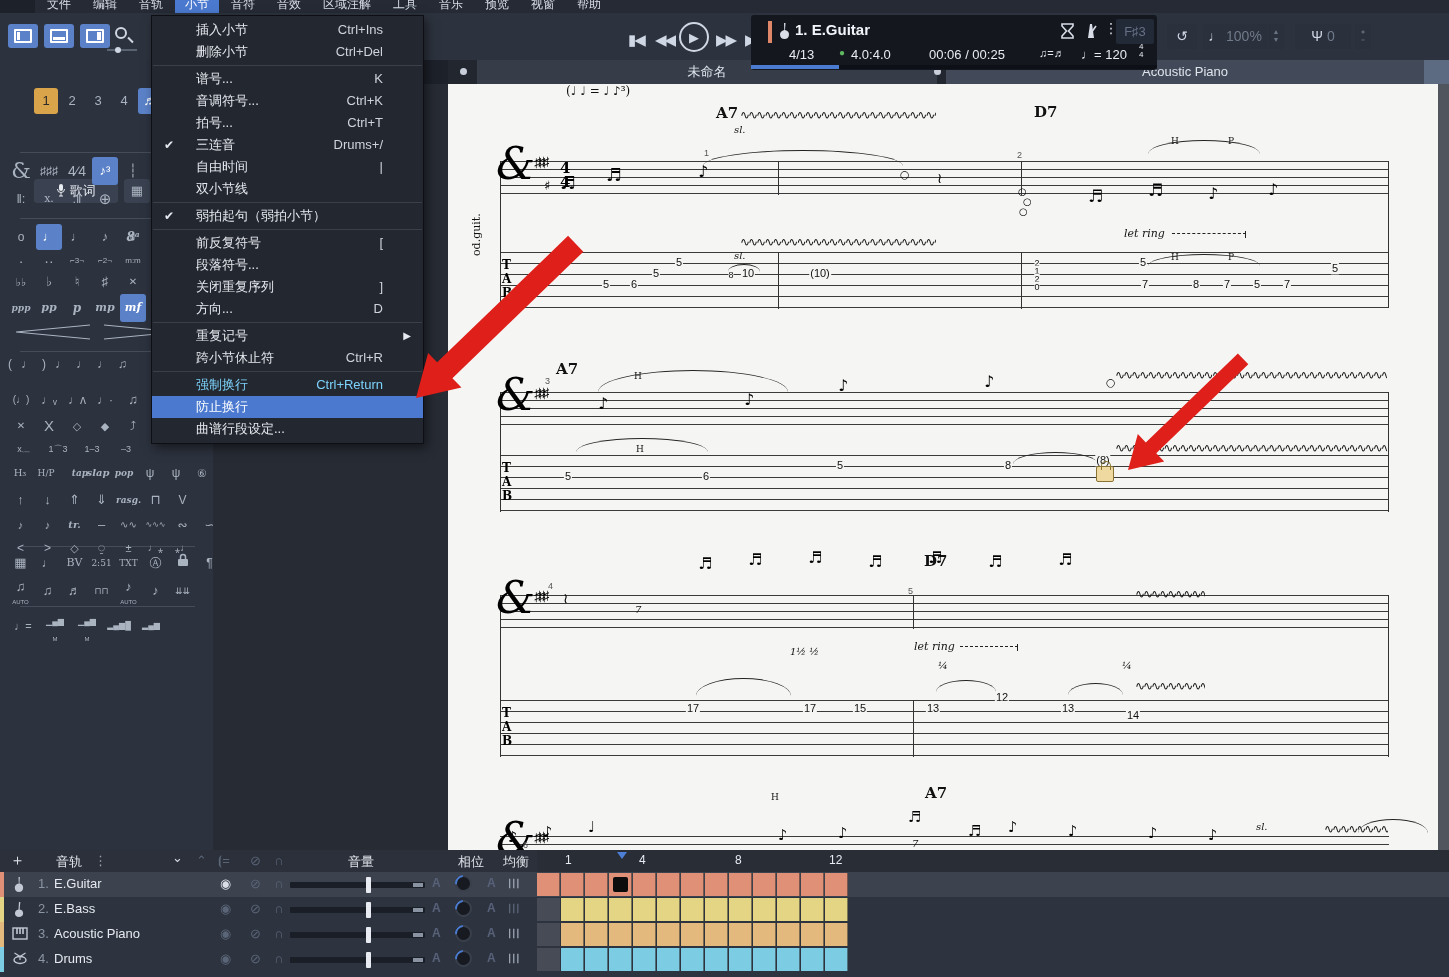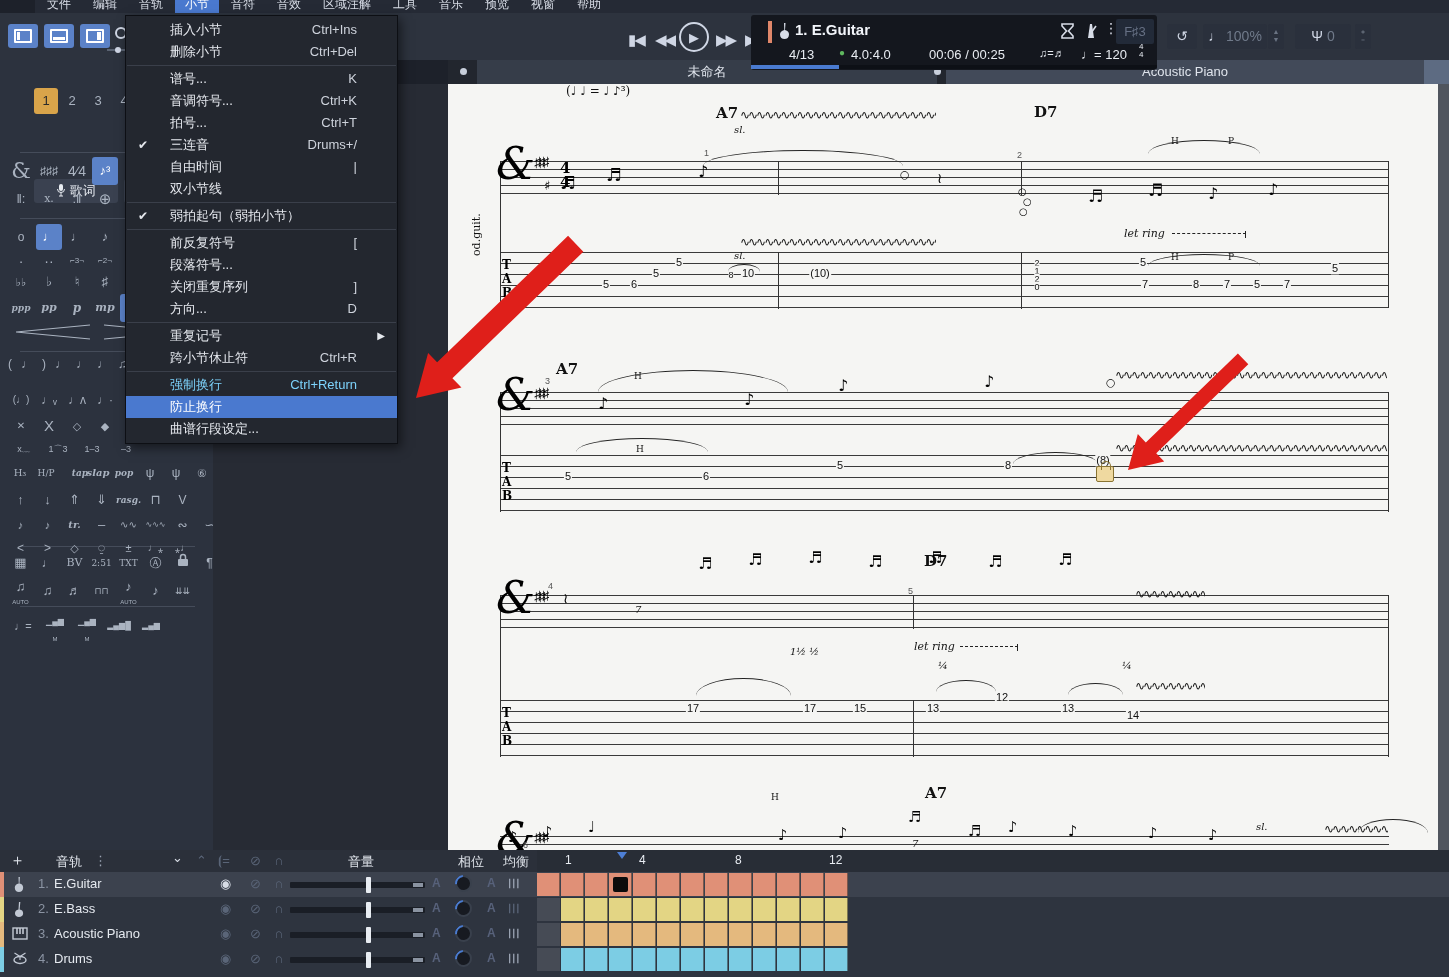--- a/index.html
+++ b/index.html
@@ -79,21 +79,21 @@
   .clef { position:absolute; font-family:"DejaVu Serif", serif; font-style:italic; font-size:44px; color:#000; line-height:1; }
   .keysig { position:absolute; font-size:14px; letter-spacing:-3px; color:#000; }
   .timesig { position:absolute; font-family:"DejaVu Serif", serif; font-weight:bold; font-size:15px; line-height:0.95; color:#000; text-align:center; }
   .tabhdr { position:absolute; font-family:"DejaVu Serif", serif; font-weight:bold; font-size:12px; line-height:1.15; color:#000; }
   .mus { position:absolute; color:#000; font-size:15px; font-family:"DejaVu Sans", sans-serif; }
   #note-lock { position:absolute; width:18px; height:16px; background:#efd9a0; border:1px solid #8a7433; border-radius:2px; }
   #note-lock:before { content:""; position:absolute; left:4px; top:-6px; width:8px; height:8px; border:1.5px solid #8a7433; border-bottom:none; border-radius:5px 5px 0 0; }
   .odg { position:absolute; font-family:"DejaVu Serif", serif; font-size:11px; color:#111; transform:rotate(-90deg); transform-origin:left top; }
 
   
-  #ctx { position:absolute; left:125px; top:15px; width:273px; background:#23272f; border:1px solid #0d0f14; box-shadow:3px 4px 10px rgba(0,0,0,.5); z-index:50; padding:3px 0; }
+  #ctx { position:absolute; left:151px; top:15px; width:273px; background:#23272f; border:1px solid #0d0f14; box-shadow:3px 4px 10px rgba(0,0,0,.5); z-index:50; padding:3px 0; }
   .mi { position:relative; height:22px; line-height:22px; font-size:13px; color:#e6e9ef; padding-left:44px; }
   .mi .sc { position:absolute; right:40px; top:0; color:#ced3dc; }
   .mi .chk { position:absolute; left:12px; top:0; color:#e6e9ef; font-size:12px; }
   .mi .sub { position:absolute; right:12px; top:0; font-size:10px; }
   .mi.dis, .mi.dis .sc { color:#7dd3fc; }
   .mi.hl { background:#4a79cf; color:#fff; }
   .msep { height:1px; background:#3a3f4a; margin:2px 1px; }
 
   
   #mixer { position:absolute; left:0; top:850px; width:1449px; height:127px; background:#262b33; z-index:15; }

